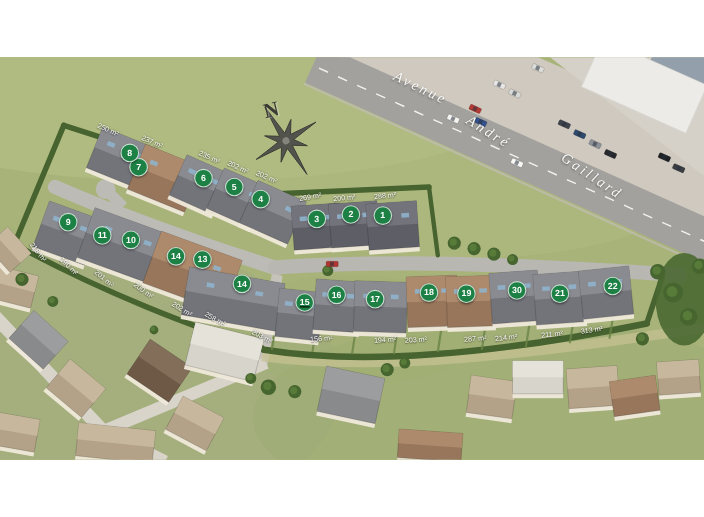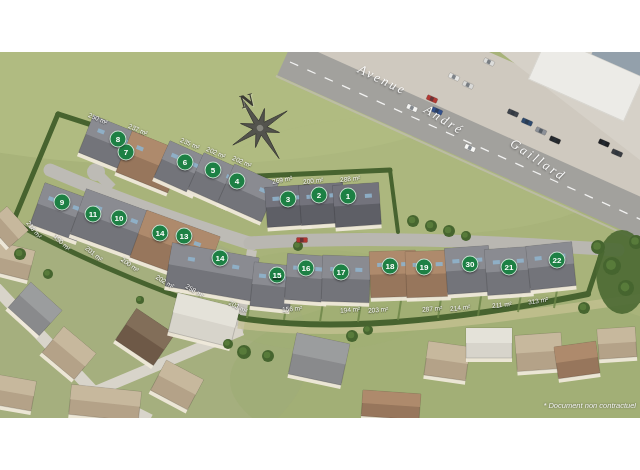--- a/index.html
+++ b/index.html
@@ -544,18 +544,17 @@
             <div class="area-label" style="left: 450px; top: 304px; transform: rotate(-6deg);">214 m²</div>
             <div class="lot-marker" style="left: 509px; top: 267px;">
               <span>21</span>
             </div>
             <div class="area-label" style="left: 492px; top: 301px; transform: rotate(-6deg);">211 m²</div>
             <div class="lot-marker" style="left: 547px; top: 260px; margin-left: 10px;">
               <span>22</span>
             </div>
             <div class="area-label" style="left: 528px; top: 297px; transform: rotate(-8deg);">313 m²</div>
           </div>
-     <div class="disclaimer">* Document non contractuel</div>
    </div>
 
   </div>
  </div>
 </div>
 
 </body></html>

